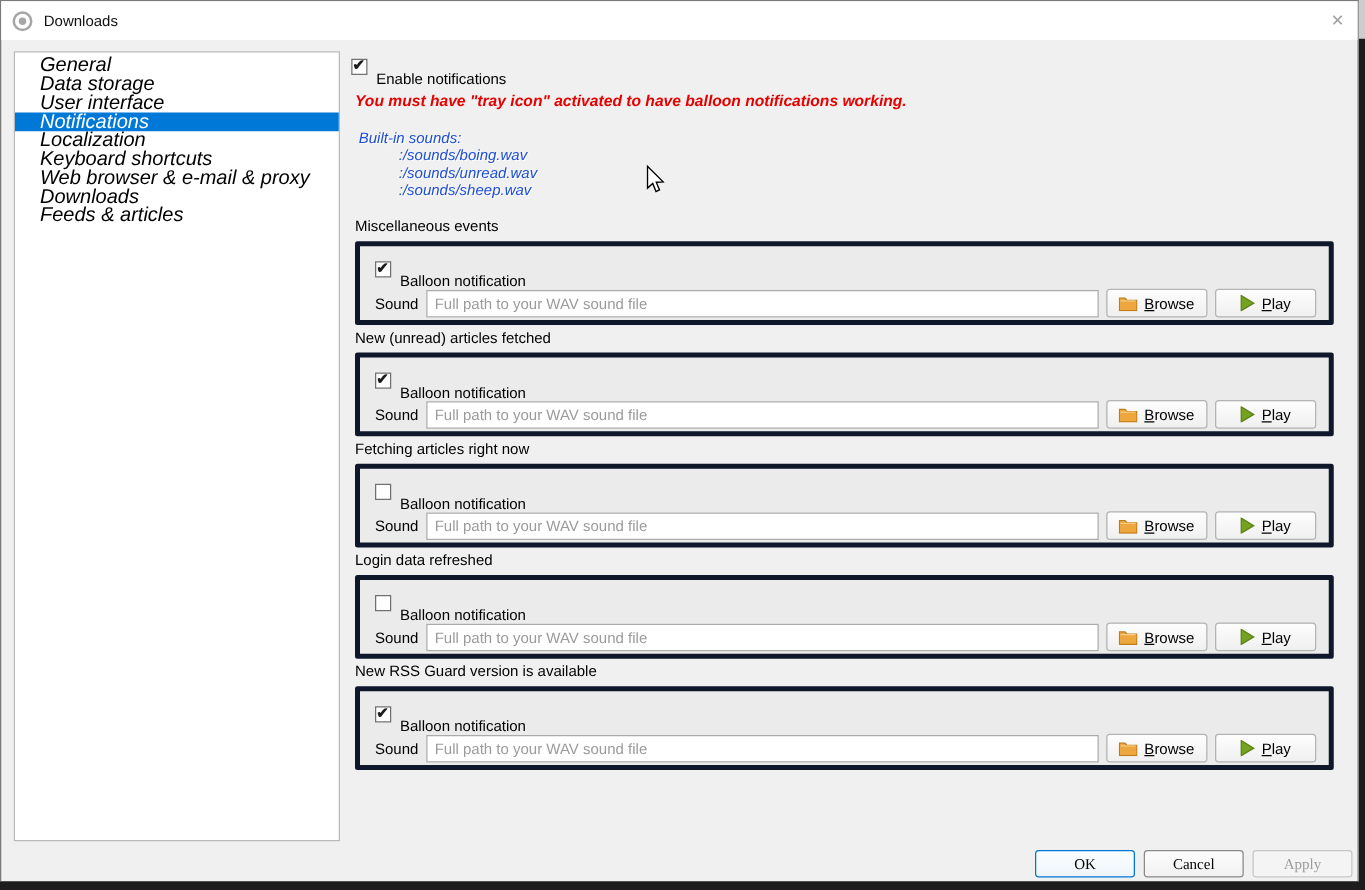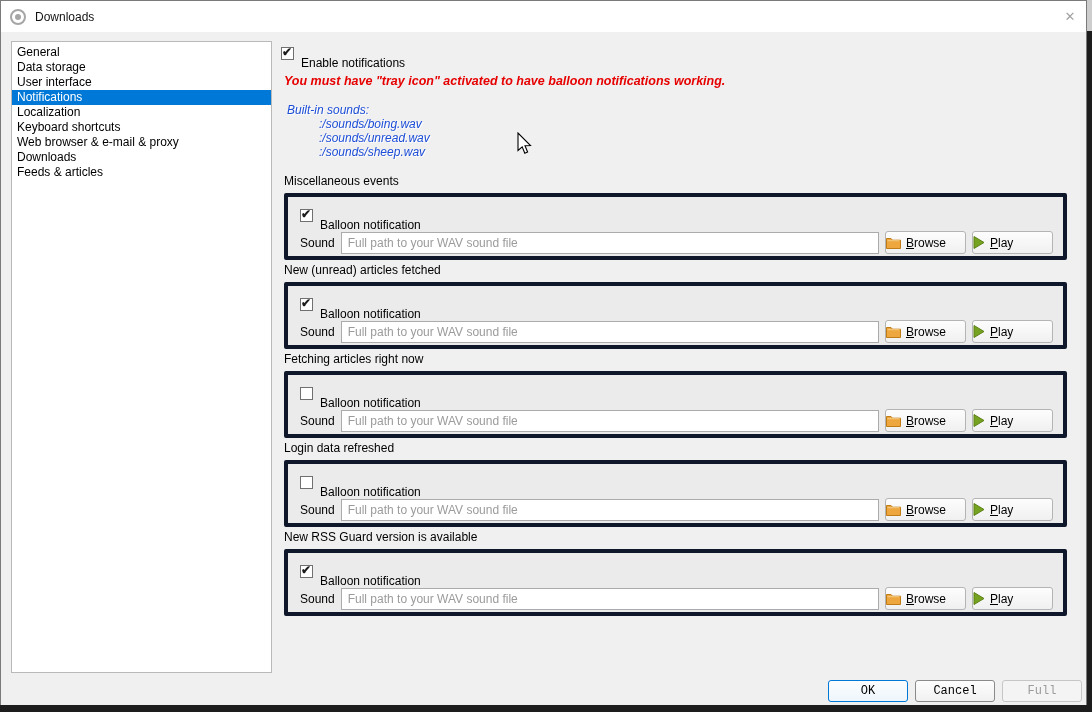--- a/index.html
+++ b/index.html
@@ -45,22 +45,22 @@
   }
 
   
   .sidebar {
     position:absolute; left:10px; top:40px;
     width:261px; height:632px;
     background:#fff; border:1px solid #b9b9b9;
     padding-top:3px;
   }
   .sidebar-item {
-    height:15px; line-height:15px; padding-left:5px;
-    font-size:12px; white-space:nowrap; cursor:default;
+    height:15px; line-height:15px; padding-left:20px;
+    font-size:16px; white-space:nowrap; cursor:default;font-style:italic;
   }
   .sidebar-item.selected { background:var(--accent-blue,#0078d7); color:#fff; }
 
   
   .main { position:absolute; left:277px; top:40px; width:800px; height:632px; }
   .enable-row { position:absolute; left:3px; top:4px; display:flex; align-items:center; height:16px; }
   .checkbox {
     width:13px; height:13px; background:#fff;
     border:1px solid #707070; position:relative; flex:0 0 auto;
     display:inline-block;
@@ -98,36 +98,36 @@
   .sound-label { flex:0 0 auto; font-size:12px; }
   .sound-input {
     flex:1 1 auto; height:22px;
     border:1px solid #ababab; background:#fff;
     padding:0 6px; font-size:12px;
     font-family:"Liberation Sans", sans-serif; color:#000;
   }
   .sound-input::placeholder { color:#9b9b9b; opacity:1; }
   .btn {
     flex:0 0 auto; width:81px; height:23px;
-    display:flex; align-items:center; justify-content:flex-start; gap:5px;
+    display:flex; align-items:center; justify-content:center; gap:5px;
     background:linear-gradient(#fdfdfd,#f0f0f0);
     border:1px solid #b4b4b4; border-radius:3px;
     font-size:12px; font-family:"Liberation Sans", sans-serif;
     cursor:default; color:#000;
   }
   .btn .icon { display:flex; align-items:center; }
   .u { text-decoration:underline; }
 
   
   .footer { position:absolute; left:827px; top:679px; display:flex; gap:7px; }
   .fbtn {
     width:80px; height:22px; line-height:20px; text-align:center;
     background:linear-gradient(#fdfdfd,#f1f1f1);
     border:1px solid #9a9a9a; border-radius:3px;
-    font-size:12px; font-family:Liberation Mono, monospace; color:#000;
+    font-size:12px; font-family:Liberation Serif, serif; color:#000;
     cursor:default;
   }
   .fbtn.ok { border-color:var(--accent-blue,#0078d7); background:linear-gradient(#fbfdfe,#eef6fc); }
   .fbtn.cancel { border-color:#8a8a8a; }
   .fbtn.apply.disabled { color:#9c9c9c; border-color:#c6c6c6; background:#f4f4f4; }
 
   .cursor { position:absolute; left:517px; top:132px; z-index:50; pointer-events:none; }
 </style>
 </head>
 <body>
@@ -325,21 +325,21 @@
       </div>
     </div>
   </section>
 </div>
 
   </div>
 
   <div class="footer">
     <button class="fbtn ok">OK</button>
     <button class="fbtn cancel">Cancel</button>
-    <button class="fbtn apply disabled" id="apply-btn">Full</button>
+    <button class="fbtn apply disabled" id="apply-btn">Apply</button>
   </div>
 
 </div>
 
 <div class="titlebar-right-patch"></div>
 
 <svg class="cursor" width="16" height="24" viewBox="0 0 16 24">
   <path d="M1 1 L1 18.5 L5.2 14.8 L7.8 21.2 L10.6 20 L8 13.8 L13.5 13.5 Z" fill="#ffffff" stroke="#000000" stroke-width="1.1"></path>
 </svg>
 

